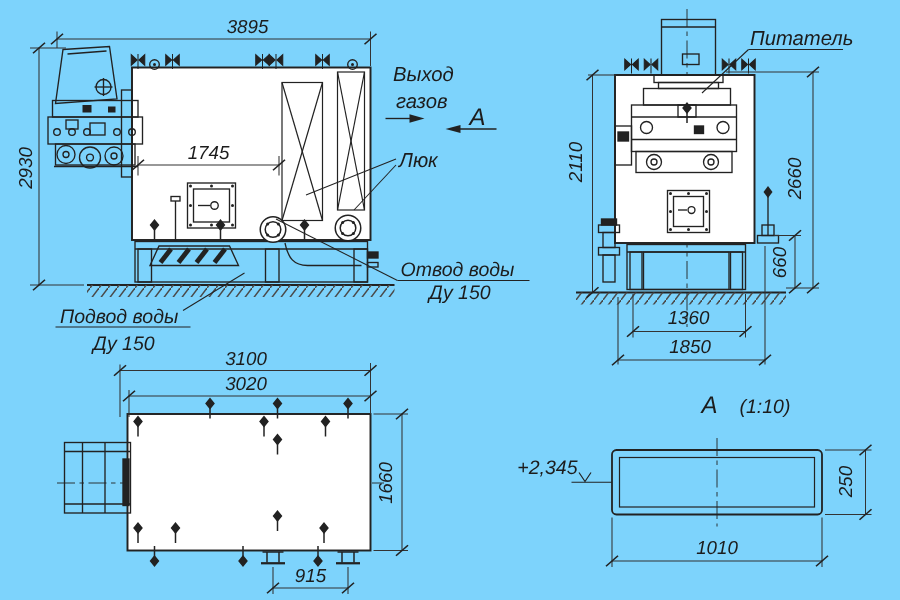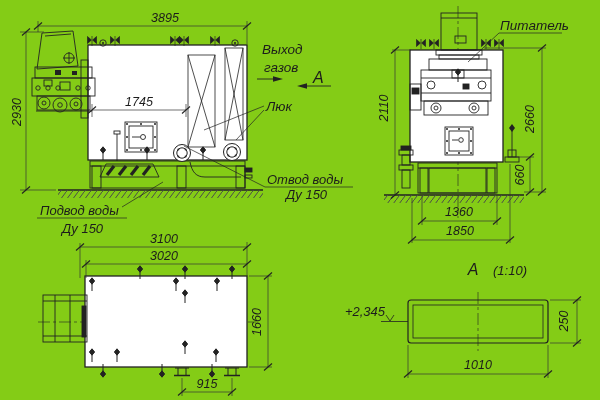--- a/index.html
+++ b/index.html
@@ -1,16 +1,16 @@
 <!DOCTYPE html>
 <html><head>
 <meta charset="utf-8">
 <style>
   html,body{margin:0;padding:0;background:#ffffff;}
-  #canvas{position:relative;width:600px;height:400px;background:#84cc16;overflow:hidden;}
+  #canvas{position:relative;width:600px;height:400px;background:#7dd3fc;overflow:hidden;}
   svg{display:block;}
   text{font-family:"Liberation Sans","DejaVu Sans",sans-serif;font-style:italic;fill:#1c1c1c;}
   .dim{font-size:12.5px;}
   .lbl{font-size:13.5px;}
   .big{font-size:16px;}
   .mid{font-size:13px;}
 </style>
 </head>
 <body>
 

